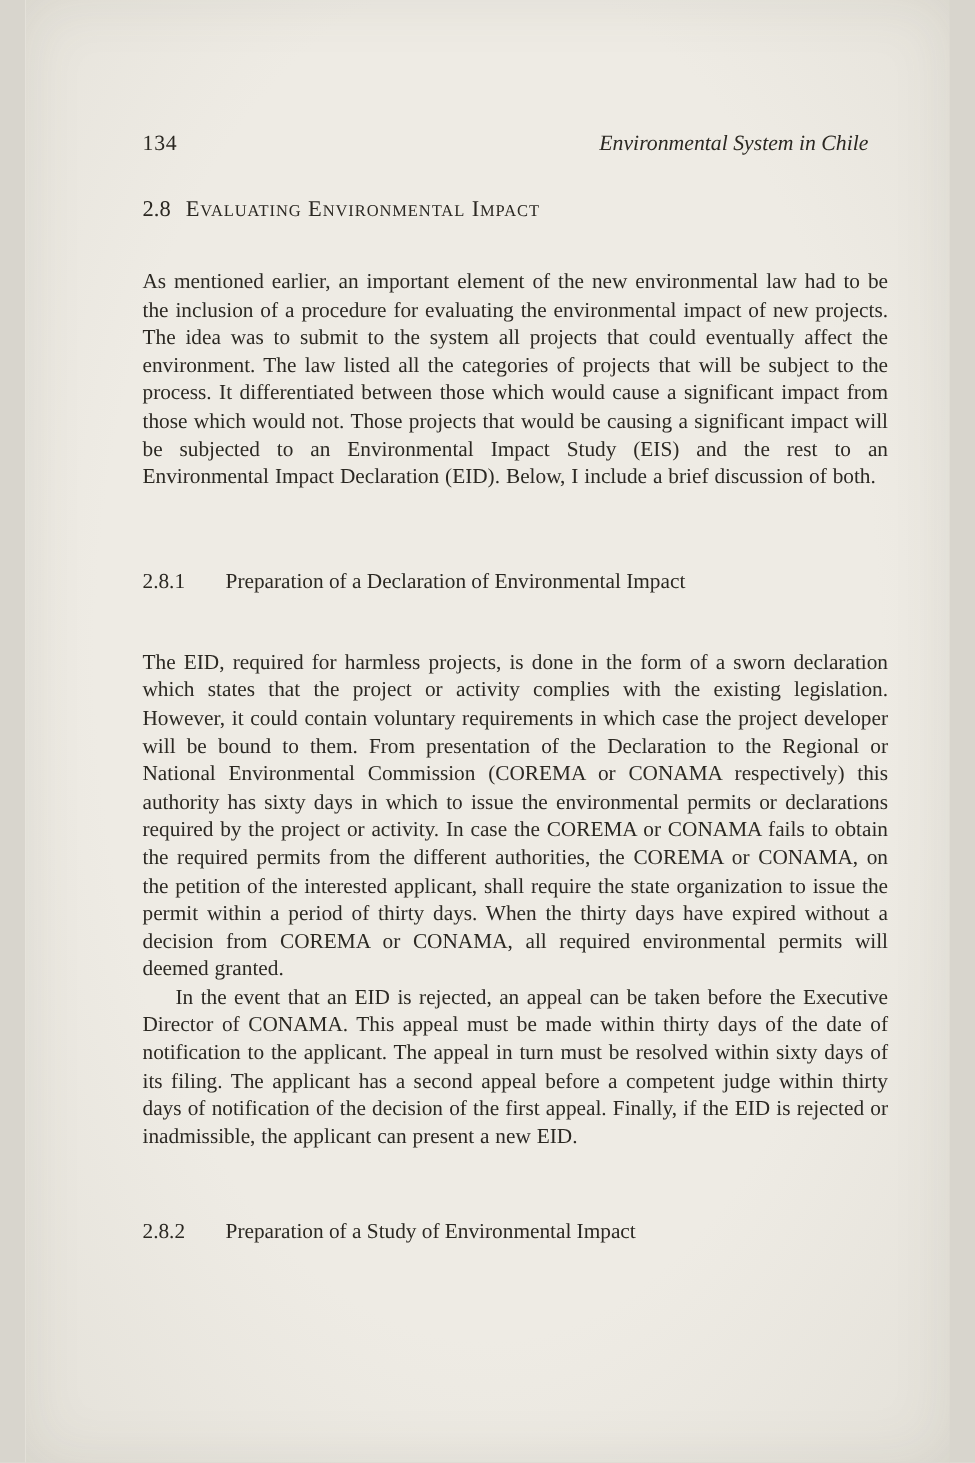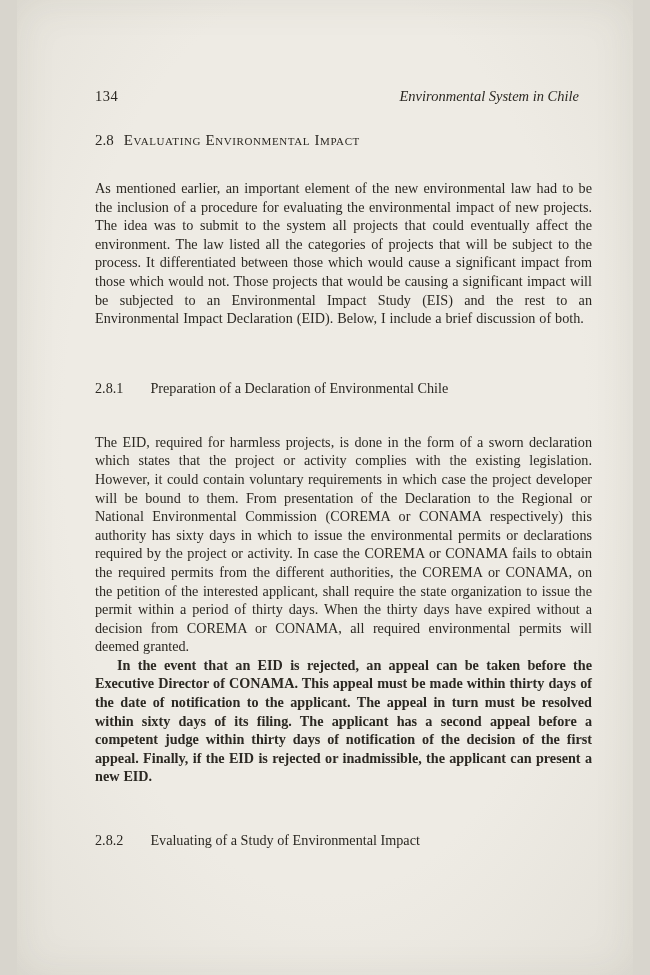--- a/index.html
+++ b/index.html
@@ -55,21 +55,21 @@
   }
   .body-para {
     font-size: 14.2px;
     line-height: 18.6px;
     text-align: justify;
     margin: 0;
     word-spacing: 0.4px;
   }
   .para-intro   { margin-bottom: 52px; }
   .para-first   { margin-bottom: 0; }
-  .para-indent  { text-indent: 22px; margin-bottom: 46px; font-weight: bold; }
+  .para-indent  { text-indent: 22px; margin-bottom: 46px; }
   .para-tail    { margin-bottom: 0; }
   .subsection-heading {
     font-size: 14.2px;
     font-weight: normal;
     margin: 0 0 36px 0;
   }
   .subsection-heading .sub-num { margin-right: 27px; }
 </style>
 </head>
 <body>
@@ -82,26 +82,26 @@
       <span class="running-title">Environmental System in Chile</span>
     </header>
 
     <h2 class="section-heading">
       <span class="sec-num">2.8</span><span class="smallcaps">Evaluating Environmental Impact</span>
     </h2>
 
     <p class="body-para para-intro">As mentioned earlier, an important element of the new environmental law had to be the inclusion of a procedure for evaluating the environmental impact of new projects. The idea was to submit to the system all projects that could eventually affect the environment. The law listed all the categories of projects that will be subject to the process. It differentiated between those which would cause a significant impact from those which would not. Those projects that would be causing a significant impact will be subjected to an Environmental Impact Study (EIS) and the rest to an Environmental Impact Declaration (EID). Below, I include a brief discussion of both.</p>
 
     <h3 class="subsection-heading">
-      <span class="sub-num">2.8.1</span><span>Preparation of a Declaration of Environmental Chile</span>
+      <span class="sub-num">2.8.1</span><span>Preparation of a Declaration of Environmental Impact</span>
     </h3>
 
     <p class="body-para para-first">The EID, required for harmless projects, is done in the form of a sworn declaration which states that the project or activity complies with the existing legislation. However, it could contain voluntary requirements in which case the project developer will be bound to them. From presentation of the Declaration to the Regional or National Environmental Commission (COREMA or CONAMA respectively) this authority has sixty days in which to issue the environmental permits or declarations required by the project or activity. In case the COREMA or CONAMA fails to obtain the required permits from the different authorities, the COREMA or CONAMA, on the petition of the interested applicant, shall require the state organization to issue the permit within a period of thirty days. When the thirty days have expired without a decision from COREMA or CONAMA, all required environmental permits will deemed granted.</p>
 
     <p class="body-para para-indent">In the event that an EID is rejected, an appeal can be taken before the Executive Director of CONAMA. This appeal must be made within thirty days of the date of notification to the applicant. The appeal in turn must be resolved within sixty days of its filing. The applicant has a second appeal before a competent judge within thirty days of notification of the decision of the first appeal. Finally, if the EID is rejected or inadmissible, the applicant can present a new EID.</p>
 
     <h3 class="subsection-heading">
-      <span class="sub-num">2.8.2</span><span>Evaluating of a Study of Environmental Impact</span>
+      <span class="sub-num">2.8.2</span><span>Preparation of a Study of Environmental Impact</span>
     </h3>
 
 
   </div>
 </div>
 
 </body></html>

